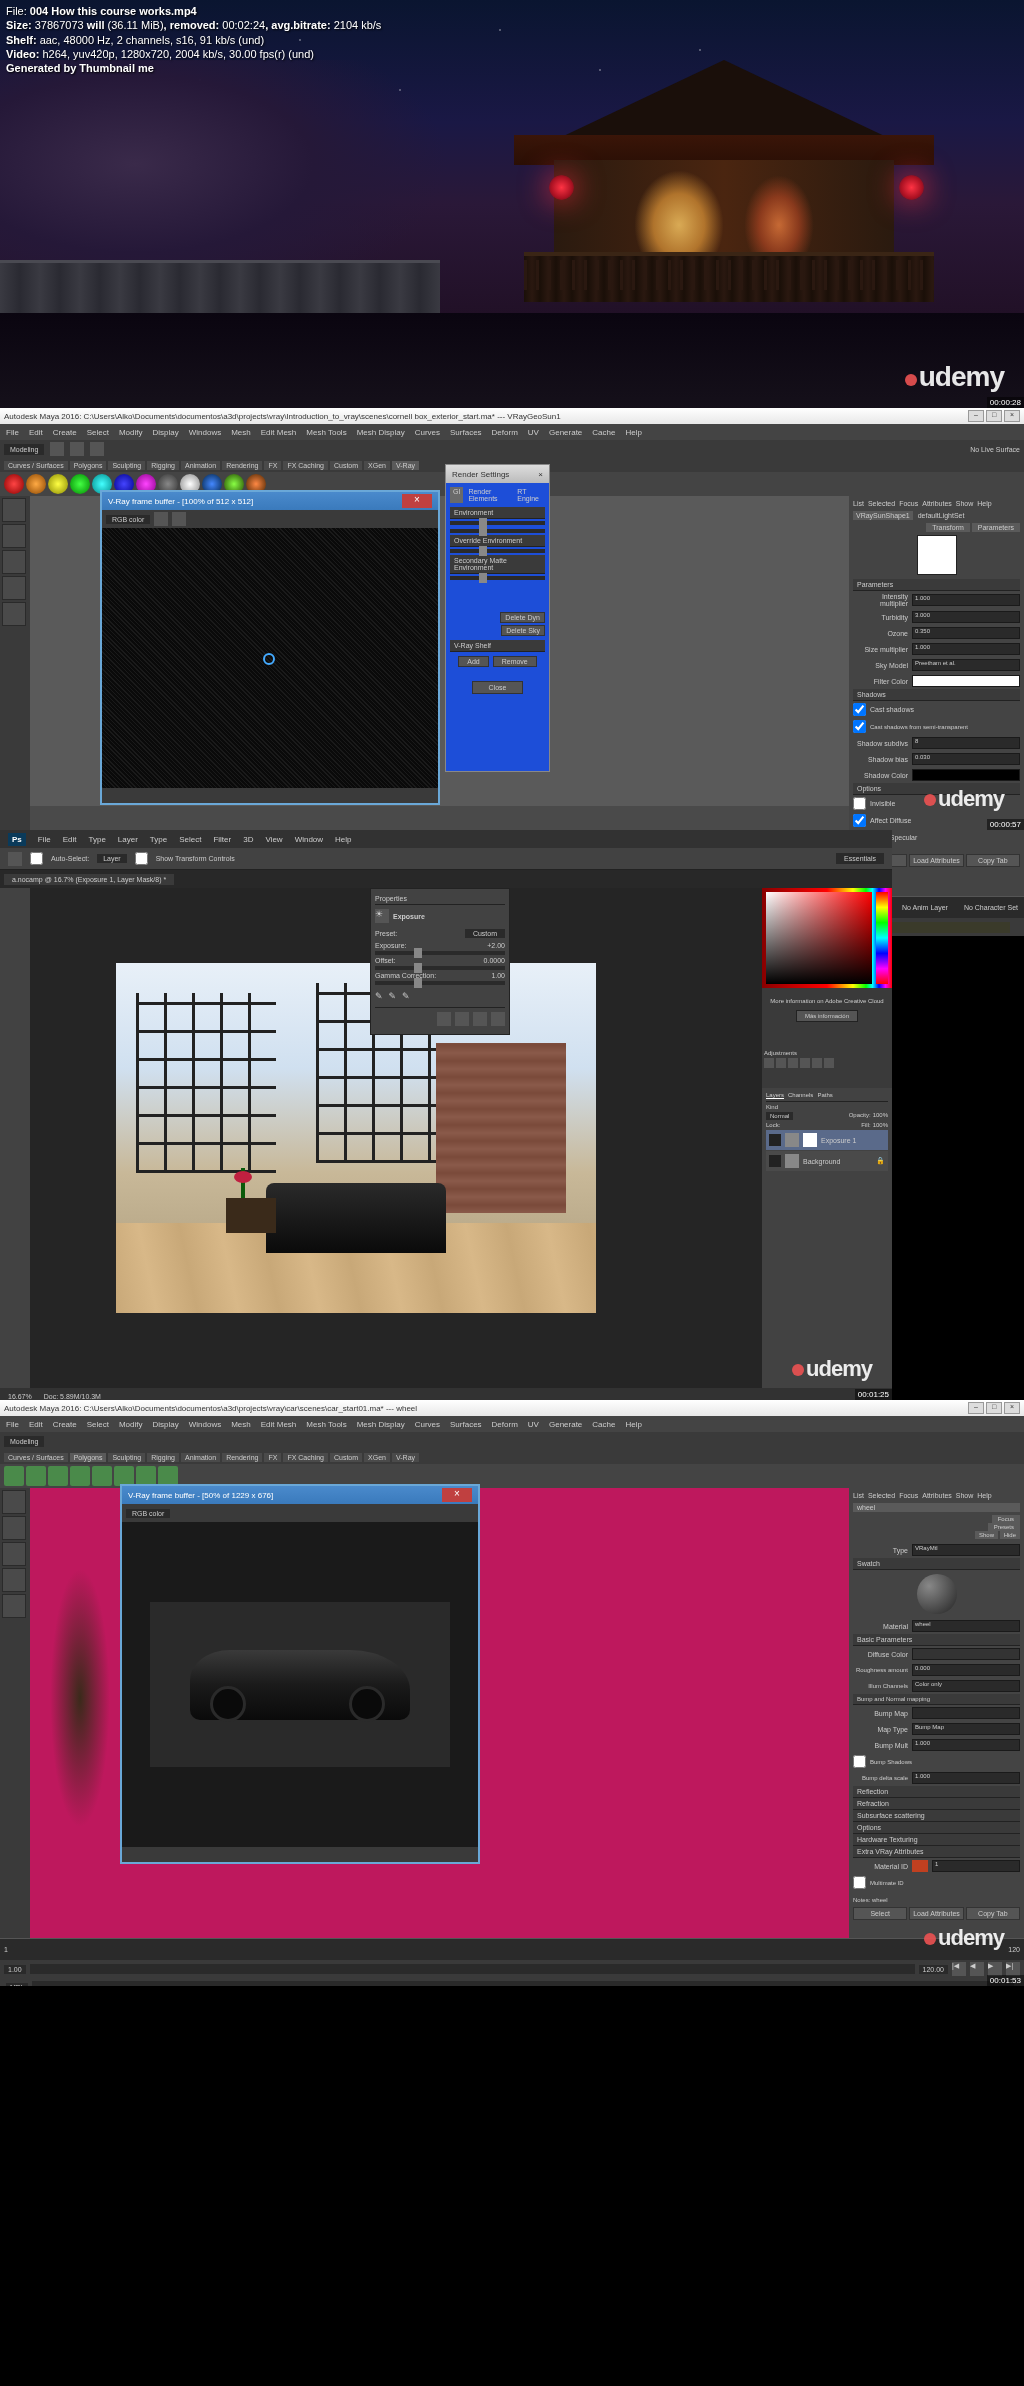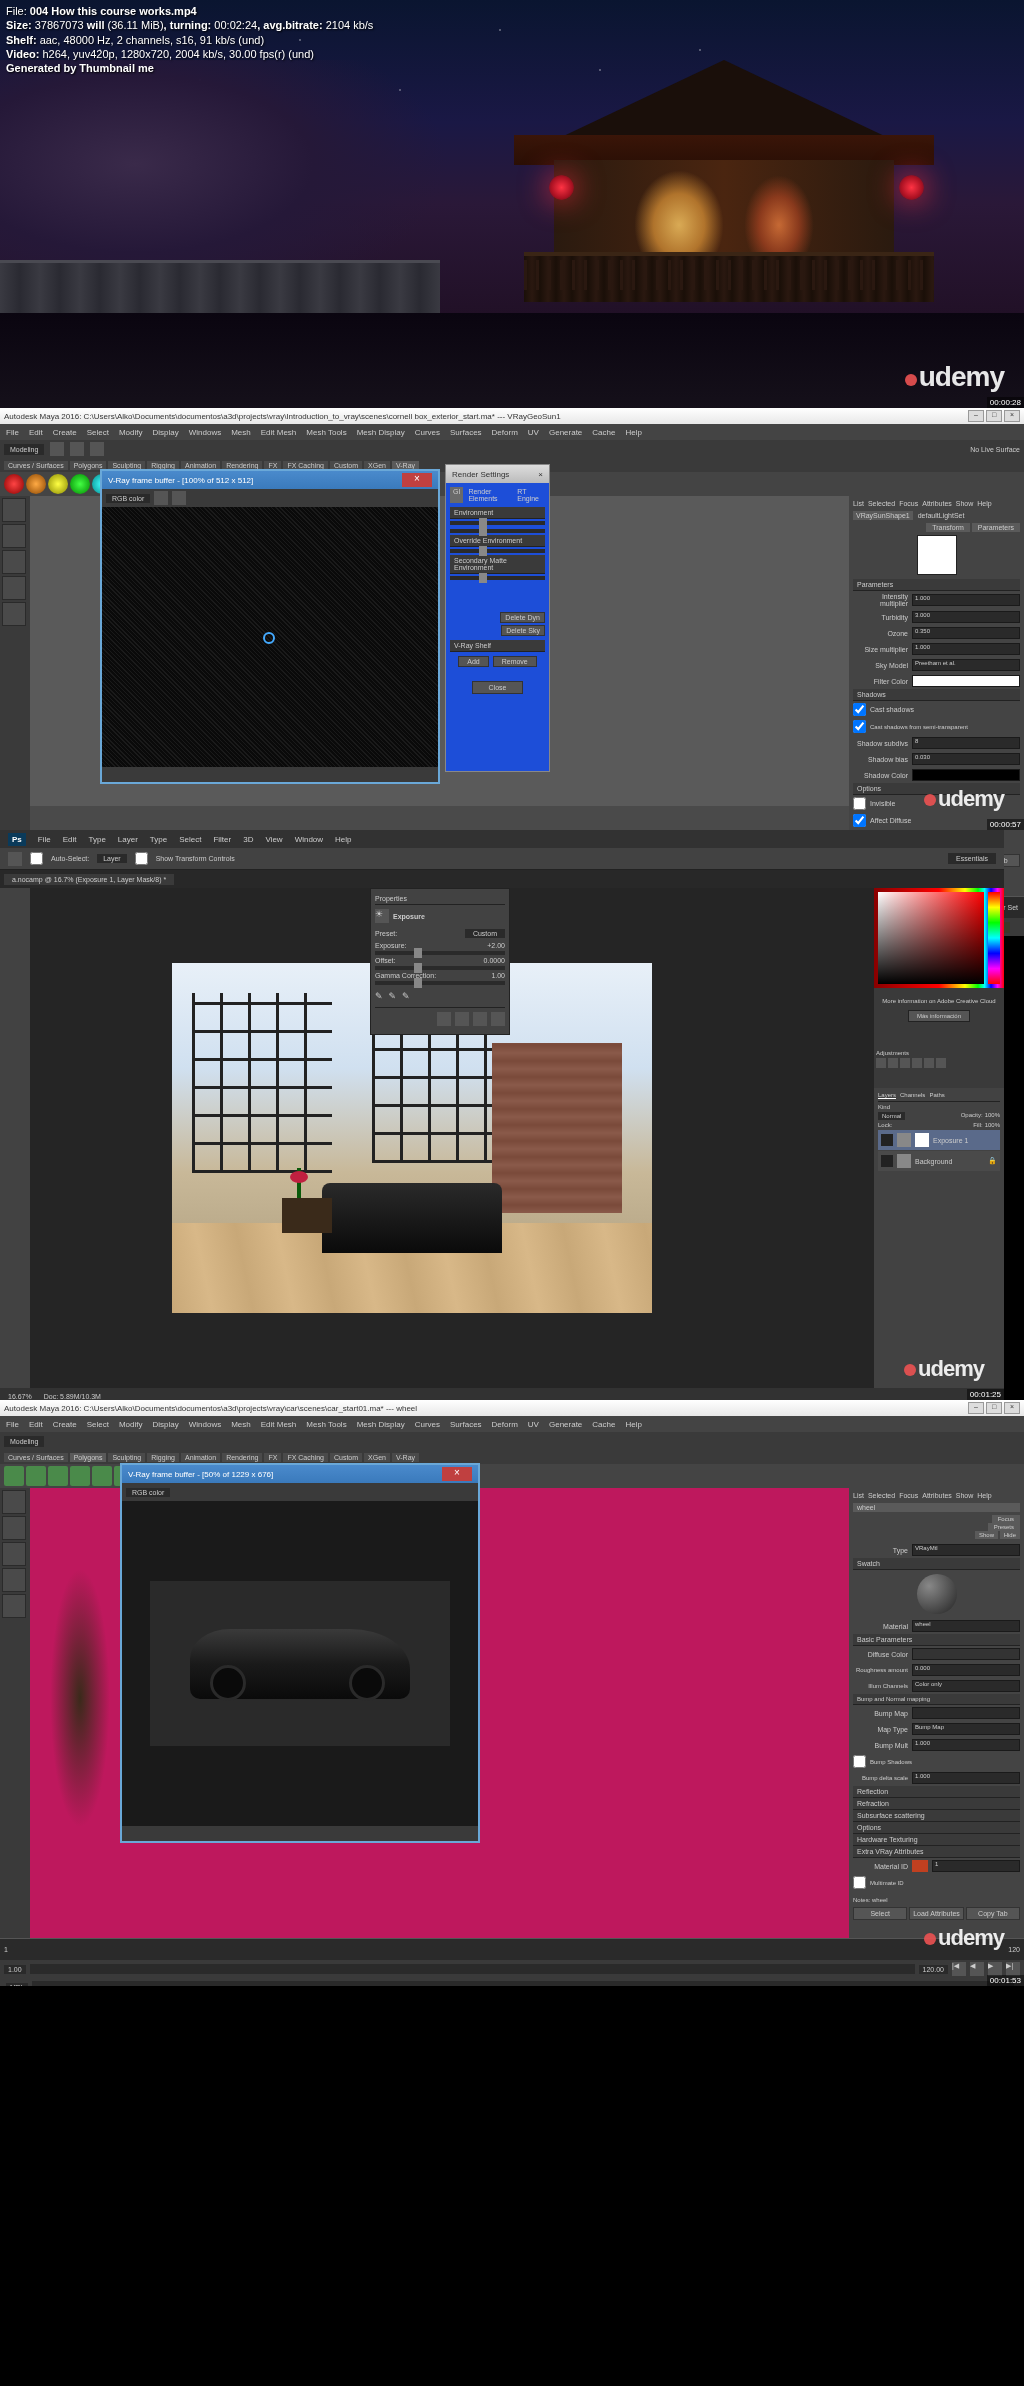--- a/index.html
+++ b/index.html
@@ -45,39 +45,39 @@
 .maya-shelf-tabs { height: 14px; background: #3a3a3a; display: flex; gap: 2px; padding: 0 4px; font-size: 7px; align-items: center; }
 .maya-shelf-tabs span { padding: 1px 4px; background: #4a4a4a; }
 .maya-shelf-tabs span.active { background: #5a5a5a; }
 .maya-shelf { height: 24px; background: #444; display: flex; gap: 2px; padding: 2px 4px; }
 .maya-shelf-icon { width: 20px; height: 20px; border-radius: 50%; display: inline-block; }
 .maya-toolbar-row { height: 18px; background: #3a3a3a; display: flex; align-items: center; padding: 0 4px; gap: 6px; font-size: 7px; }
 .maya-main { display: flex; height: 400px; background: #444; }
 .maya-toolbox { width: 30px; background: #3a3a3a; display: flex; flex-direction: column; gap: 2px; padding: 2px; }
 .maya-tool { width: 24px; height: 24px; background: #4a4a4a; border: 1px solid #2a2a2a; }
 .maya-viewport { flex: 1; background: #5a5a5a; position: relative; }
-.vray-window { position: absolute; background: #3a3a3a; border: 2px solid #6aa8d8; }
+.vray-window { position: absolute; background: #3a3a3a; border: 2px solid #6aa8d8; margin-top: 21px; }
 .vray-titlebar { height: 18px; background: linear-gradient(180deg, #4a8acc 0%, #3a7abc 100%); color: #fff; display: flex; align-items: center; padding: 0 6px; font-size: 8px; }
 .vray-titlebar .close { margin-left: auto; width: 30px; height: 14px; background: #c04040; color: #fff; text-align: center; font-size: 10px; }
 .vray-toolbar { height: 18px; background: #3a3a3a; display: flex; align-items: center; gap: 4px; padding: 0 4px; }
 .vray-render { background: #111; position: relative; }
 .render-settings-panel { position: absolute; background: #1d4ed8; border: 1px solid #888; }
 .panel-titlebar { height: 18px; background: linear-gradient(180deg, #ddd 0%, #bbb 100%); color: #333; display: flex; align-items: center; padding: 0 6px; font-size: 8px; }
 .attr-editor { width: 175px; background: #444; padding: 4px; font-size: 7px; }
 .attr-row { display: flex; align-items: center; gap: 4px; padding: 2px 0; }
 .attr-label { width: 55px; text-align: right; font-size: 7px; }
 .attr-field { flex: 1; height: 12px; background: #2a2a2a; border: 1px solid #1a1a1a; }
 .attr-slider { flex: 1; height: 4px; background: #2a2a2a; position: relative; }
 .attr-slider::after { content: ""; position: absolute; left: 30%; top: -3px; width: 8px; height: 10px; background: #888; }
 .maya-timeline { height: 22px; background: #2a2a2a; border-top: 1px solid #555; display: flex; align-items: center; }
 .maya-status { height: 18px; background: #3a3a3a; display: flex; align-items: center; padding: 0 6px; font-size: 7px; }
 .warning-bar { background: #3a3a2a; color: #ccaa44; padding: 2px 8px; font-size: 7px; text-align: center; }
 
 
-.ps-frame { position: relative; width: 1004px; background: #0f172a; font-size: 9px; color: #ccc; }
+.ps-frame { position: relative; width: 892px; background: #0f172a; font-size: 9px; color: #ccc; }
 .ps-menubar { height: 18px; background: #323232; display: flex; align-items: center; gap: 12px; padding: 0 8px; font-size: 8px; }
 .ps-options { height: 22px; background: #424242; display: flex; align-items: center; padding: 0 8px; gap: 8px; font-size: 7px; border-bottom: 1px solid #222; }
 .ps-tab-bar { height: 18px; background: #282828; display: flex; align-items: center; padding: 0 4px; font-size: 7px; }
 .ps-main { display: flex; height: 500px; }
 .ps-toolbox { width: 30px; background: #424242; display: flex; flex-direction: column; gap: 1px; padding: 2px; }
 .ps-tool { width: 24px; height: 20px; background: #424242; border: 1px solid transparent; }
 .ps-canvas-area { flex: 1; background: #252525; position: relative; display: flex; align-items: center; justify-content: center; }
 .ps-canvas { width: 480px; height: 350px; background: linear-gradient(180deg, #e8f0f8 0%, #d0e0f0 30%, #c8b898 60%, #a89878 100%); position: relative; margin-left: -80px; }
 .ps-window-grid { position: absolute; background: repeating-linear-gradient(90deg, #222 0, #222 3px, transparent 3px, transparent 28px), repeating-linear-gradient(0deg, #222 0, #222 3px, transparent 3px, transparent 28px); }
 .ps-sofa { position: absolute; bottom: 60px; left: 150px; width: 180px; height: 70px; background: linear-gradient(180deg, #2a2a2a 0%, #0a0a0a 100%); border-radius: 8px 8px 0 0; }
@@ -102,21 +102,21 @@
 .section-header { background: #3a3a3a; padding: 2px 4px; font-size: 7px; border-bottom: 1px solid #222; cursor: pointer; }
 .swatch { width: 40px; height: 40px; background: #fff; border: 1px solid #222; }
 .small-icon { width: 14px; height: 14px; background: #555; display: inline-block; }
 </style>
 </head>
 <body>
 
 <div class="frame1">
   <div class="header-info">
     <div><span>File:</span> <b>004 How this course works.mp4</b></div>
-    <div><b>Size:</b> <span>37867073</span> <b>will</b> <span>(36.11 MiB)</span>, <b>turning:</b> <span>00:02:24</span>, <b>avg.bitrate:</b> <span>2104 kb/s</span></div>
+    <div><b>Size:</b> <span>37867073</span> <b>will</b> <span>(36.11 MiB)</span>, <b>removed:</b> <span>00:02:24</span>, <b>avg.bitrate:</b> <span>2104 kb/s</span></div>
     <div><b>Shelf:</b> <span>aac, 48000 Hz, 2 channels, s16, 91 kb/s (und)</span></div>
     <div><b>Video:</b> <span>h264, yuv420p, 1280x720, 2004 kb/s, 30.00 fps(r) (und)</span></div>
     <div><b>Generated by Thumbnail me</b></div>
   </div>
   <div class="stars"></div>
   <div class="trees"></div>
   <div class="stone-wall"></div>
   <div class="house">
     <div class="roof"></div>
     <div class="roof-under"></div>

